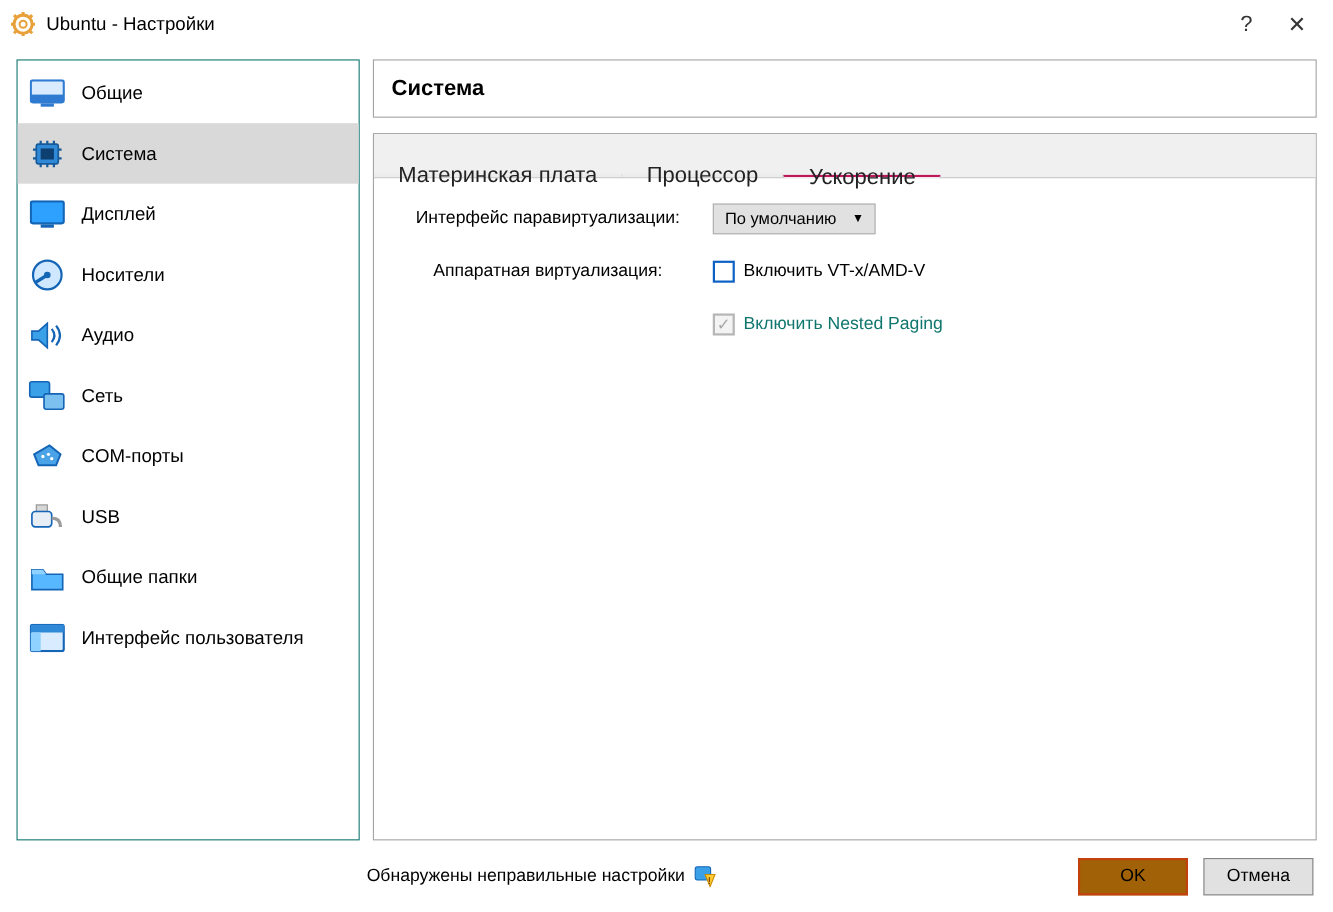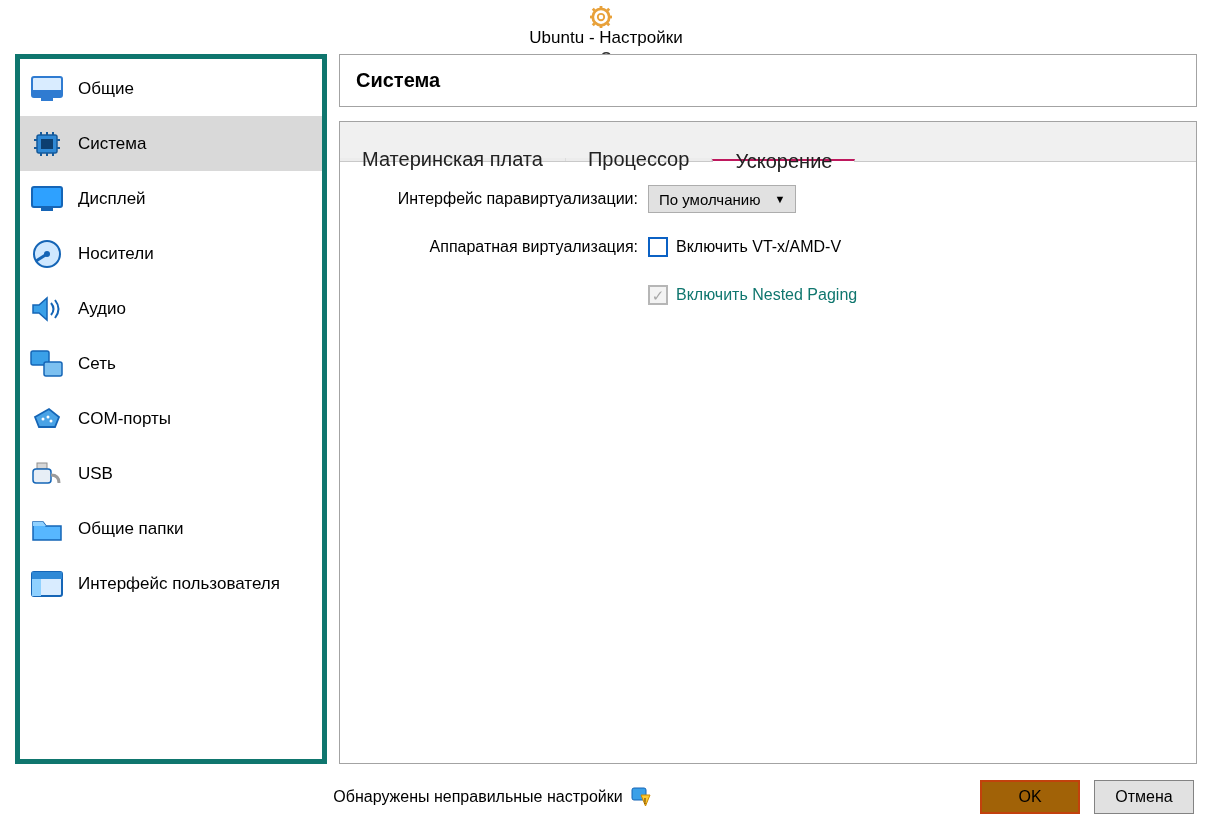--- a/index.html
+++ b/index.html
@@ -11,42 +11,41 @@
     color: #000;
     width: 1212px;
     height: 829px;
     overflow: hidden;
   }
   .titlebar {
     display: flex;
     align-items: center;
     padding: 6px 10px 6px 10px;
     height: 44px;
-    flex-direction: column;
   }
   .titlebar-icon {
     width: 22px; height: 22px;
     margin-right: 10px;
     display:flex; align-items:center; justify-content:center;
   }
   .titlebar-title { flex: 0 0 auto; font-size: 17px; }
   .titlebar-spacer { flex: 1; }
   .titlebar-btn {
     width: 46px; text-align: center; font-size: 20px; color:#333;
     cursor: default;
   }
   .content {
     display: flex;
     padding: 10px 15px 0 15px;
     gap: 12px;
     height: 720px;
   }
   .sidebar {
     width: 312px;
-    border: 5px solid #0f766e;
+    border: 1px solid #0f766e;
     background: #fff;
     padding: 2px 0;
   }
   .side-item {
     display: flex;
     align-items: center;
     height: 55px;
     padding: 0 10px;
     gap: 14px;
     font-size: 17px;
@@ -102,21 +101,21 @@
     padding: 22px 18px;
   }
   .form-row {
     display:flex;
     align-items:center;
     margin-bottom: 18px;
     height: 30px;
   }
   .form-label {
     width: 290px;
-    text-align: right;
+    text-align: center;
     padding-right: 10px;
     font-size: 16px;
   }
   .dropdown {
     display:flex; align-items:center;
     background:#e1e1e1;
     border:1px solid #adadad;
     height: 28px;
     padding: 0 10px;
     font-size: 15px;

